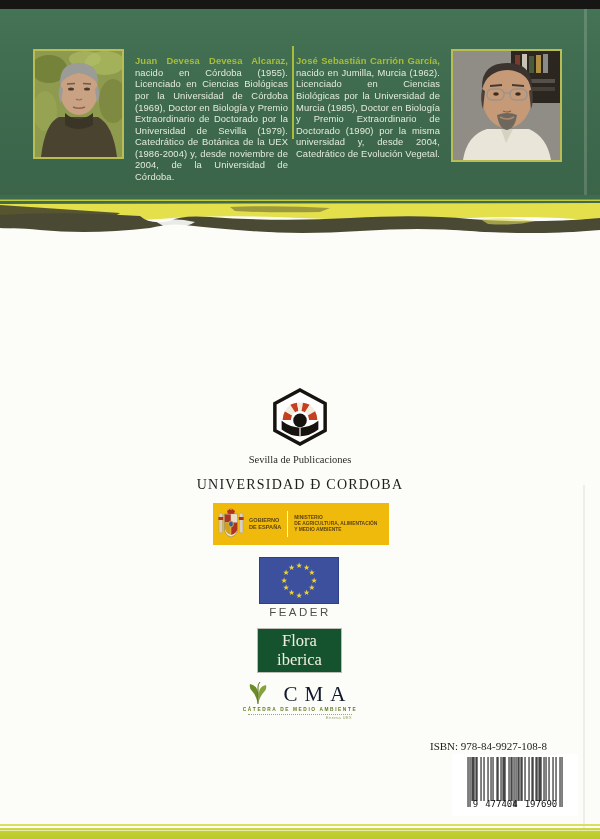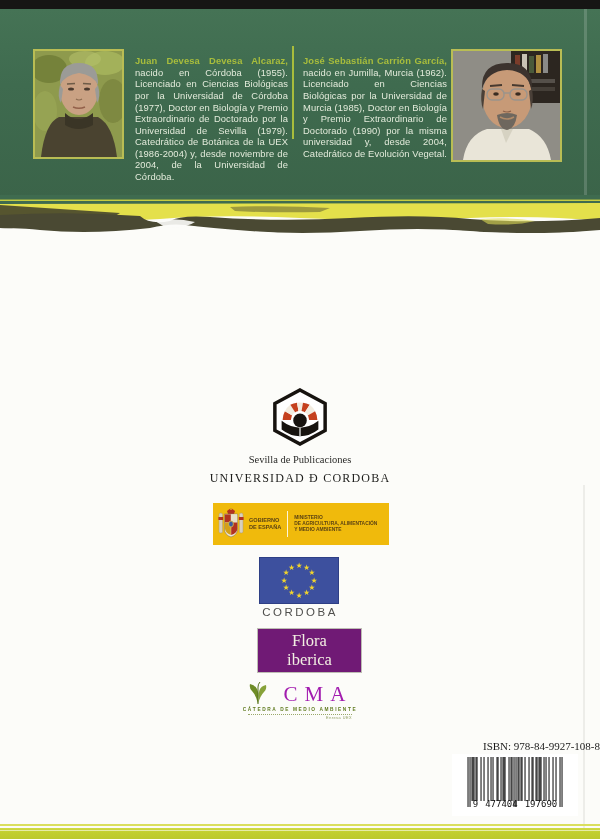--- a/index.html
+++ b/index.html
@@ -13,75 +13,75 @@
   .green-panel{position:absolute;left:0;top:9px;width:600px;height:189px;
     background:linear-gradient(180deg,#457355 0%,#3f6b4f 40%,#3b6449 100%);}
   .spine-highlight{position:absolute;right:13px;top:0;width:3px;height:100%;
     background:rgba(255,255,255,0.16);}
   .photo{position:absolute;border:2px solid #b9bd54;box-sizing:border-box;overflow:hidden;}
   .photo1{left:33px;top:40px;width:91px;height:110px;}
   .photo2{left:451px;top:40px;width:111px;height:113px;}
   .bio{position:absolute;top:37px;color:#e3ebdb;font-size:9.4px;line-height:11.55px;
     text-align:justify;letter-spacing:0.1px;}
   .bio1{left:135px;width:153px;}
-  .bio2{left:303px;width:144px;}
+  .bio2{left:296px;width:144px;}
   .author-name{color:#a8bd3c;font-weight:bold;}
   .author-name::after{content:" ";}
   .bio-divider{position:absolute;left:292px;top:37px;width:1.5px;height:93px;background:#a8bd3c;}
 
   
   .brush-stripe{position:absolute;left:0;top:195px;width:600px;height:50px;display:block;}
 
   
   .white-area{position:absolute;left:0;top:240px;width:600px;height:585px;}
   .page-edge-shadow{position:absolute;left:583px;top:245px;width:2px;height:575px;
     background:rgba(60,60,50,0.08);}
 
   
   .uco{position:absolute;left:0;top:148px;width:600px;text-align:center;}
   .uco svg{display:block;margin:0 auto;}
   .uco-line1{font-family:"Liberation Serif",serif;font-size:10.5px;color:#2a2a28;margin-top:8px;}
-  .uco-line2{font-family:"Liberation Serif",serif;font-size:12px;color:#1d1d1b;
-    letter-spacing:1.2px;margin-top:6px;}
+  .uco-line2{font-family:"Liberation Serif",serif;font-size:14px;color:#1d1d1b;
+    letter-spacing:1.2px;margin-top:12px;}
 
   
   .ministry-bar{position:absolute;left:213px;top:263px;width:176px;height:42px;
     background:#f0ba0c;display:flex;align-items:center;box-sizing:border-box;padding:3px 5px;}
   .ministry-bar .coa{flex:0 0 auto;margin-right:5px;}
   .gob-text{font-size:5.6px;font-weight:bold;color:#5d4413;line-height:6.6px;
     white-space:pre-line;margin-right:6px;}
   .min-sep{width:1px;height:26px;background:rgba(255,255,255,0.85);margin-right:6px;}
   .min-text{font-size:4.9px;font-weight:bold;color:#5d4413;line-height:6px;white-space:pre-line;}
 
   
   .eu-flag{position:absolute;left:259px;top:317px;width:80px;height:47px;background:#3d509e;
     box-shadow:0 0 0 1px #2e3f85 inset;}
   .eu-star{position:absolute;color:#f2d42c;font-size:7.5px;line-height:7.5px;
     transform:translate(-50%,-50%);}
   .feader{position:absolute;left:0;top:366px;width:600px;text-align:center;
     font-size:11.5px;color:#4f4f4d;letter-spacing:2.5px;}
 
   
-  .flora-box{position:absolute;left:257px;top:388px;width:105px;height:45px;background:#701a75;
+  .flora-box{position:absolute;left:257px;top:388px;width:85px;height:45px;background:#14532d;
     border:1px solid #bdbdb3;box-sizing:border-box;text-align:center;
     font-family:"Liberation Serif",serif;color:#f2efe2;}
   .flora-box .fl{font-size:16.5px;line-height:19px;}
   .flora-box .fl:first-child{margin-top:2px;}
 
   
   .cma{position:absolute;left:0;top:441px;width:600px;text-align:center;color:#6e8c26;}
   .cma-row{display:flex;align-items:flex-end;justify-content:center;}
   .cma-acronym{font-family:"Liberation Serif",serif;font-size:21px;line-height:21px;
-    letter-spacing:7px;color:#a21caf;margin-left:16px;}
+    letter-spacing:7px;color:#0f172a;margin-left:16px;}
   .cma-sub{font-size:4.8px;font-weight:bold;letter-spacing:1.6px;color:#5f7a1f;margin-top:2px;}
   .cma-note{width:104px;margin:2px auto 0;border-top:1px dotted #9aa86a;font-size:3.8px;
     color:#8a9a5a;text-align:right;letter-spacing:0.5px;padding-top:1px;}
 
   
-  .isbn-text{position:absolute;left:430px;top:500px;width:170px;text-align:right;
+  .isbn-text{position:absolute;left:430px;top:500px;width:170px;text-align:left;
     font-family:"Liberation Serif",serif;font-size:11px;color:#1a1a1a;}
   .barcode{position:absolute;left:452px;top:514px;width:126px;height:62px;background:#ffffff;
     text-align:center;}
   .barcode svg{display:block;margin:3px auto 0;}
   .barcode-digits{display:flex;justify-content:center;gap:7px;
     font-family:"DejaVu Sans Mono",monospace;font-size:9px;color:#111;margin-top:-8px;}
 
   
   .bottom-thin{position:absolute;left:0;top:824px;width:600px;height:1.5px;background:#dadf5e;}
   .bottom-band{position:absolute;left:0;top:828px;width:600px;height:11px;
@@ -115,21 +115,21 @@
         <path d="M63,34 Q66,46 62,52 L60,38 Z" fill="#9b9b97"></path>
         <ellipse cx="36" cy="38" rx="3" ry="1.6" fill="#4a3a2e"></ellipse>
         <ellipse cx="52" cy="38" rx="3" ry="1.6" fill="#4a3a2e"></ellipse>
         <path d="M32,33 L40,32.5" stroke="#6e5c48" stroke-width="1.6" fill="none"></path>
         <path d="M48,32.5 L56,33" stroke="#6e5c48" stroke-width="1.6" fill="none"></path>
         <path d="M41,48 Q44,50 47,48" stroke="#8a6a50" stroke-width="1.2" fill="none"></path>
         <path d="M38,56 Q44,58.5 50,56" stroke="#93604a" stroke-width="1.6" fill="none"></path>
       </svg>
     </div>
 
-    <p class="bio bio1"><span class="author-name">Juan Devesa Devesa Alcaraz,</span><span>nacido en Córdoba (1955). Licenciado en Ciencias Biológicas por la Universidad de Córdoba (1977), Doctor en Biología y Premio Extraordinario de Doctorado por la Universidad de Sevilla (1979). Catedrático de Botánica de la UEX (1986-2004) y, desde noviembre de 2004, de la Universidad de Córdoba.</span></p>
+    <p class="bio bio1"><span class="author-name">Juan Devesa Devesa Alcaraz,</span><span>nacido en Córdoba (1955). Licenciado en Ciencias Biológicas por la Universidad de Córdoba (1969), Doctor en Biología y Premio Extraordinario de Doctorado por la Universidad de Sevilla (1979). Catedrático de Botánica de la UEX (1986-2004) y, desde noviembre de 2004, de la Universidad de Córdoba.</span></p>
 
     <div class="bio-divider"></div>
 
     <p class="bio bio2"><span class="author-name">José Sebastián Carrión García,</span><span>nacido en Jumilla, Murcia (1962). Licenciado en Ciencias Biológicas por la Universidad de Murcia (1985), Doctor en Biología y Premio Extraordinario de Doctorado (1990) por la misma universidad y, desde 2004, Catedrático de Evolución Vegetal.</span></p>
 
     <div class="photo photo2">
       <svg width="107" height="109" viewBox="0 0 107 109">
         <rect x="0" y="0" width="107" height="109" fill="#8f8d86"></rect>
         <rect x="58" y="0" width="49" height="52" fill="#2c2620"></rect>
         <rect x="62" y="4" width="5" height="18" fill="#7a3c2a"></rect>
@@ -224,21 +224,21 @@
         <span class="eu-star" style="left: 55px; top: 23.5px;">★</span>
         <span class="eu-star" style="left: 52.9904px; top: 31px;">★</span>
         <span class="eu-star" style="left: 47.5px; top: 36.4904px;">★</span>
         <span class="eu-star" style="left: 40px; top: 38.5px;">★</span>
         <span class="eu-star" style="left: 32.5px; top: 36.4904px;">★</span>
         <span class="eu-star" style="left: 27.0096px; top: 31px;">★</span>
         <span class="eu-star" style="left: 25px; top: 23.5px;">★</span>
         <span class="eu-star" style="left: 27.0096px; top: 16px;">★</span>
         <span class="eu-star" style="left: 32.5px; top: 10.5096px;">★</span>
       </div>
-    <div class="feader">CORDOBA</div>
+    <div class="feader">FEADER</div>
 
     <div class="flora-box">
       <div class="fl">Flora</div>
       <div class="fl">iberica</div>
     </div>
 
     <div class="cma">
       <div class="cma-row">
         <svg width="20" height="24" viewBox="0 0 20 24">
           <path d="M10,23 Q8,14 4,10 Q1,7 2,3 Q7,4 9,8 Q11,12 10,17 Z" fill="#6e8c26"></path>

